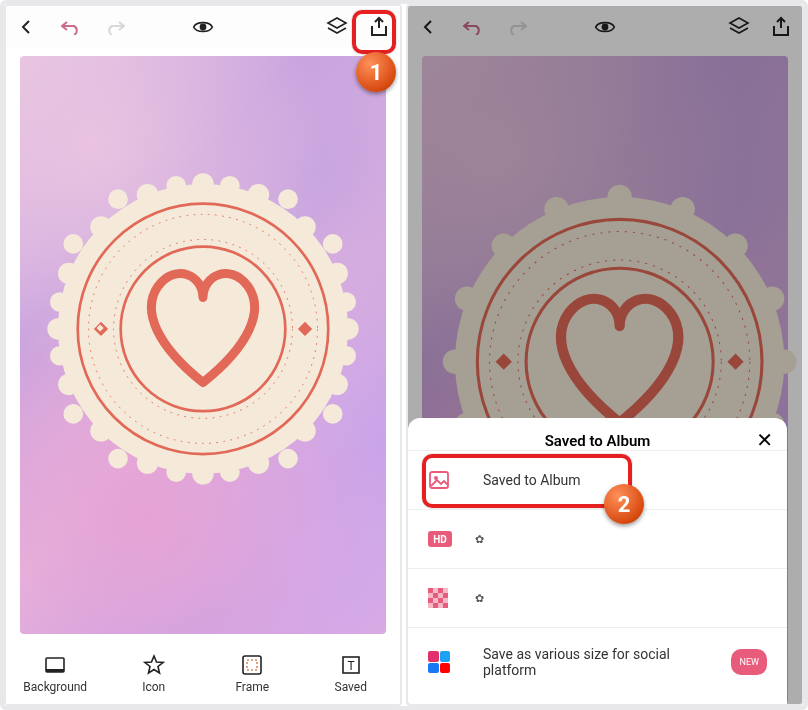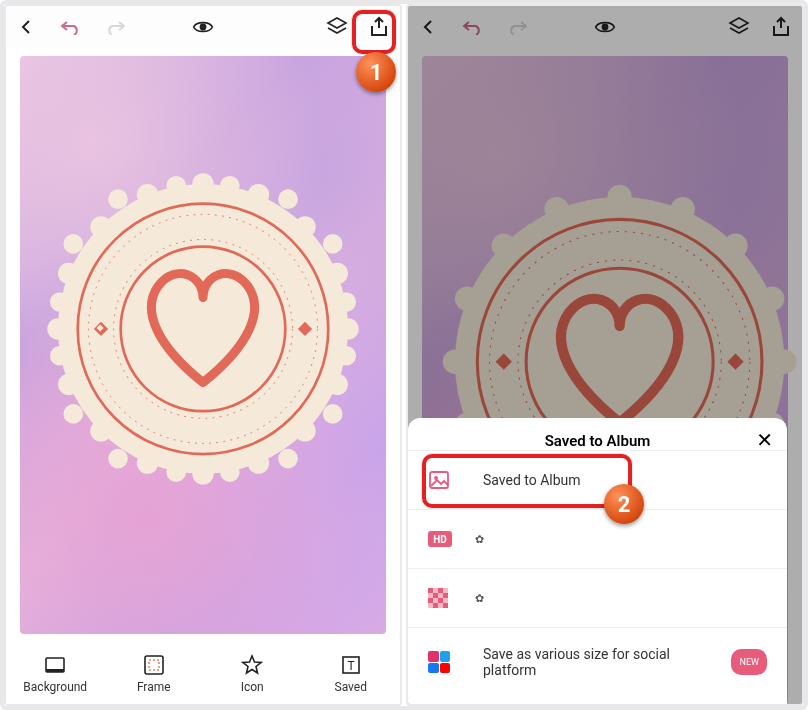--- a/index.html
+++ b/index.html
@@ -192,30 +192,30 @@
     <div class="tools">
       <div class="tool">
         <svg width="22" height="22" viewBox="0 0 22 22">
             <rect x="2" y="4" width="18" height="14" rx="1" fill="none" stroke="#222" stroke-width="1.6"></rect>
             <rect x="2" y="15" width="18" height="3" fill="#222"></rect>
           </svg>
         <span>Background</span>
       </div>
       <div class="tool">
         <svg width="22" height="22" viewBox="0 0 22 22">
+            <polygon points="11,2 13.5,8 20,8.5 15,12.5 16.5,19 11,15.5 5.5,19 7,12.5 2,8.5 8.5,8" fill="none" stroke="#222" stroke-width="1.6"></polygon>
+          </svg>
+        <span>Icon</span>
+      </div>
+      <div class="tool">
+        <svg width="22" height="22" viewBox="0 0 22 22">
             <rect x="2" y="2" width="18" height="18" rx="2" fill="none" stroke="#222" stroke-width="1.6"></rect>
             <rect x="6" y="6" width="10" height="10" fill="none" stroke="#d86" stroke-width="1.6" stroke-dasharray="2 2"></rect>
           </svg>
         <span>Frame</span>
-      </div>
-      <div class="tool">
-        <svg width="22" height="22" viewBox="0 0 22 22">
-            <polygon points="11,2 13.5,8 20,8.5 15,12.5 16.5,19 11,15.5 5.5,19 7,12.5 2,8.5 8.5,8" fill="none" stroke="#222" stroke-width="1.6"></polygon>
-          </svg>
-        <span>Icon</span>
       </div>
       <div class="tool">
         <svg width="22" height="22" viewBox="0 0 22 22">
             <rect x="3" y="3" width="16" height="16" fill="none" stroke="#222" stroke-width="1.6"></rect>
             <text x="11" y="16" text-anchor="middle" font-size="12" font-family="serif" fill="#222">T</text>
           </svg>
         <span>Saved</span>
       </div>
     </div>
 

